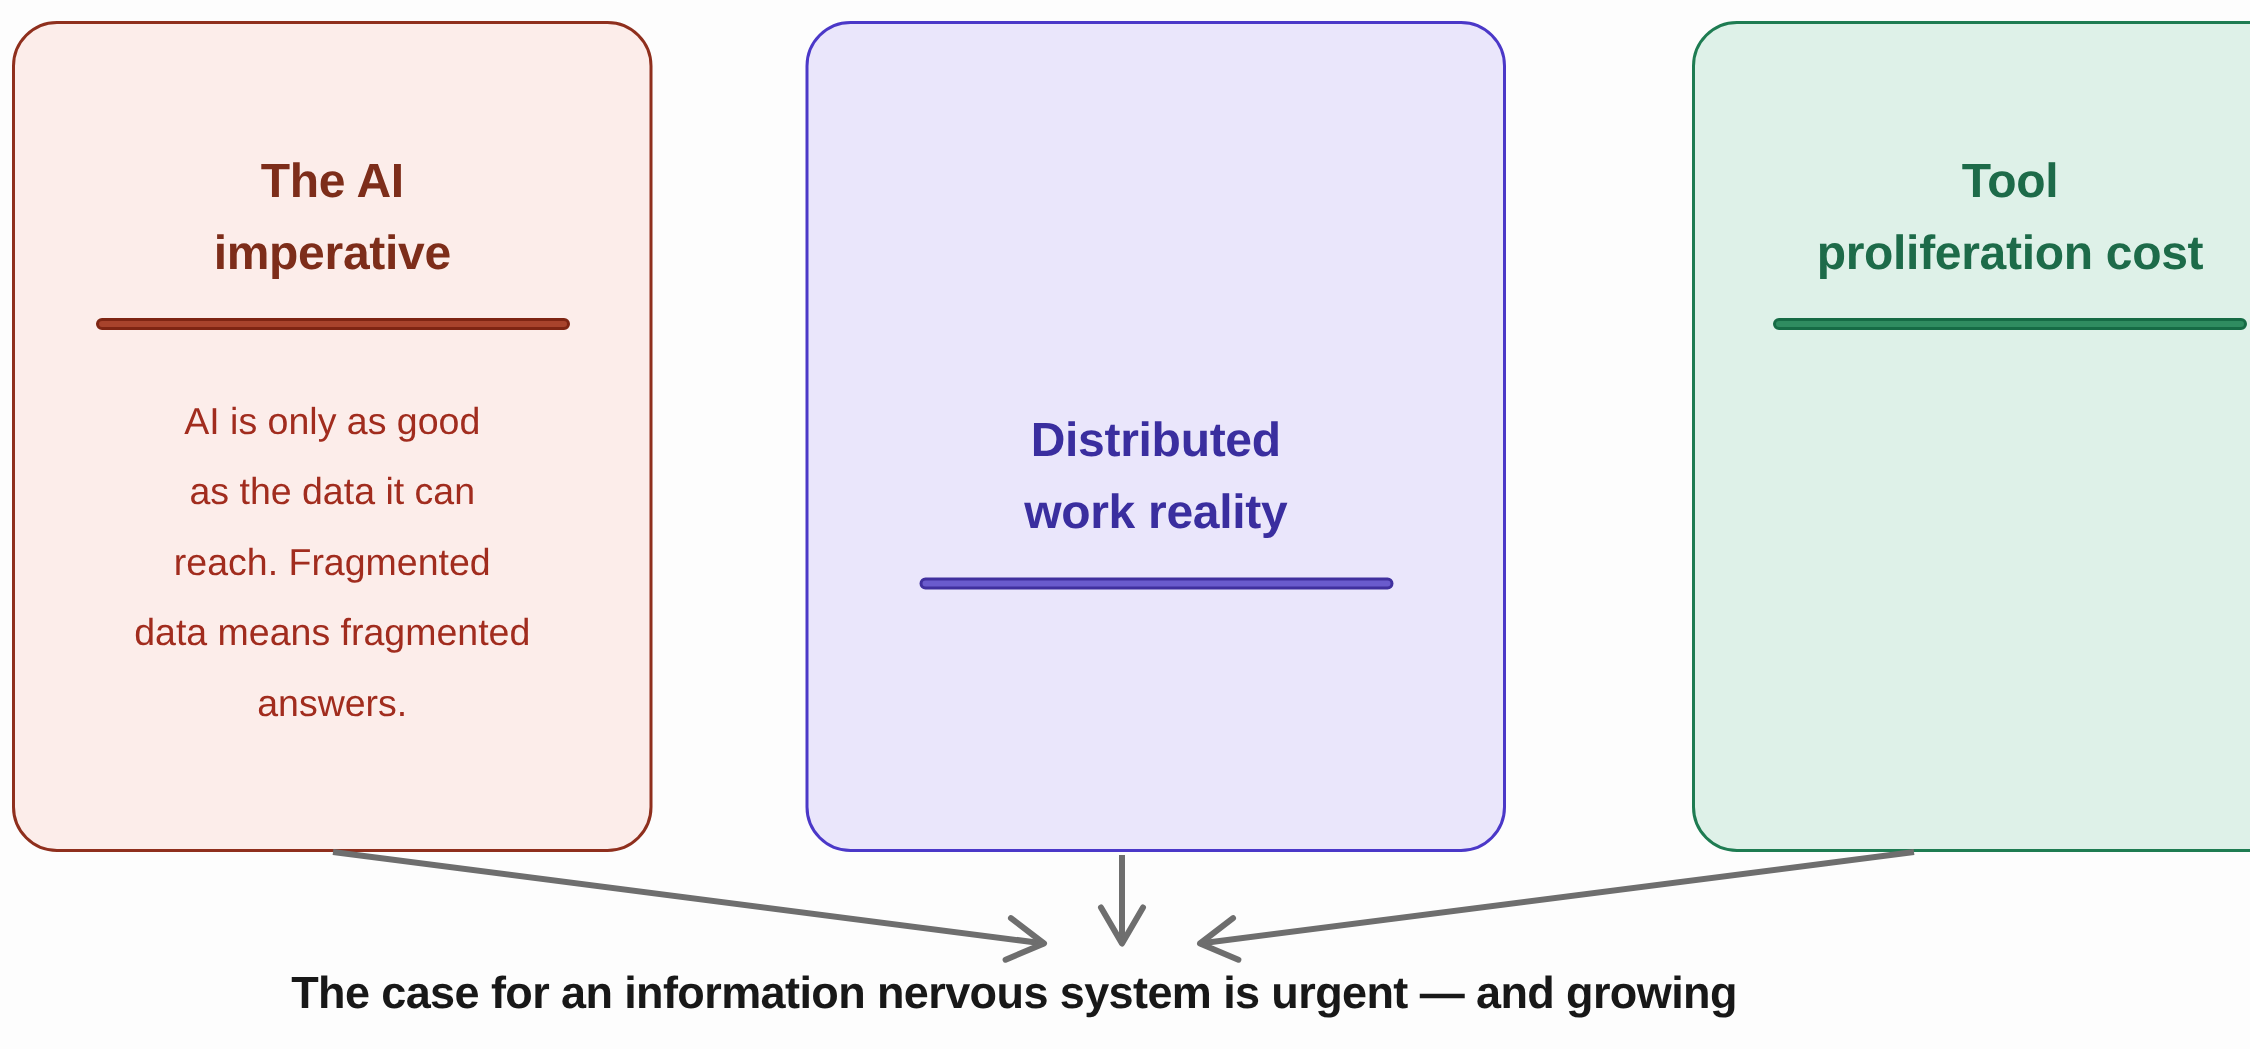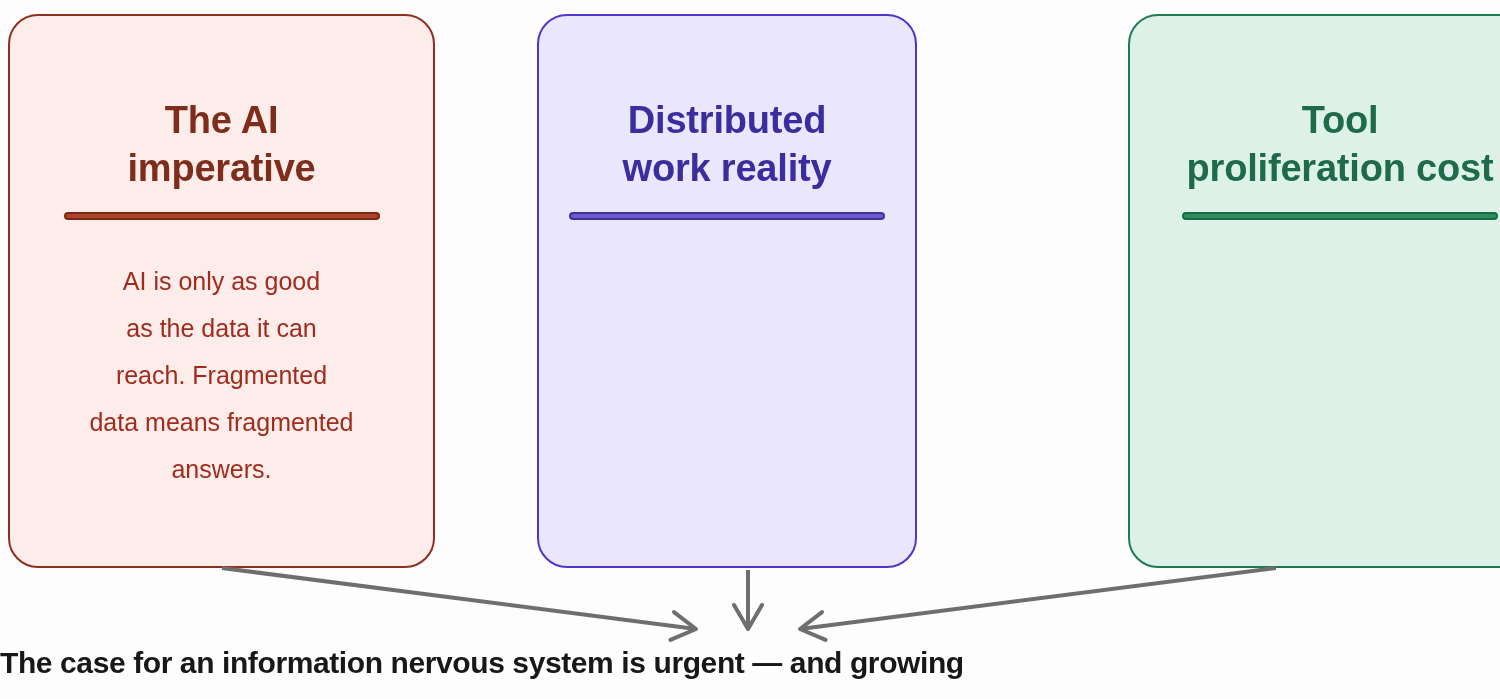--- a/index.html
+++ b/index.html
@@ -27,25 +27,25 @@
     width: 425px;
     box-sizing: border-box;
     border-radius: 30px;
     border: 2px solid var(--card-border, #999);
     background: var(--card-bg, #eee);
     display: flex;
     flex-direction: column;
     align-items: center;
   }
   .card-0 { left: 8px;    width: 427px; }
-  .card-1 { left: 537px;  width: 380px; }
+  .card-1 { left: 537px;  width: 467px; justify-content: center; }
   .card-2 { left: 1128px; width: 424px; }
   .card-title {
     margin-top: 80px;
-    font-size: 38px;
+    font-size: 32px;
     line-height: 48px;
     font-weight: 600;
     letter-spacing: -0.2px;
     color: var(--title-color, #333);
     text-align: center;
     white-space: pre-line;
   }
   .card-divider {
     margin-top: 20px;
     width: 316px;
@@ -76,20 +76,21 @@
   }
   .arrow-head {
     stroke: var(--arrow-color, #6e6e6e);
     fill: none;
   }
   .caption {
     position: absolute;
     top: 644px;
     left: 0;
     width: 1352px;
+    text-align: center;
     font-size: 30px;
     line-height: 38px;
     font-weight: 700;
     letter-spacing: -0.4px;
     color: var(--caption-color, #181818);
   }
 </style>
 </head>
 <body>
 

